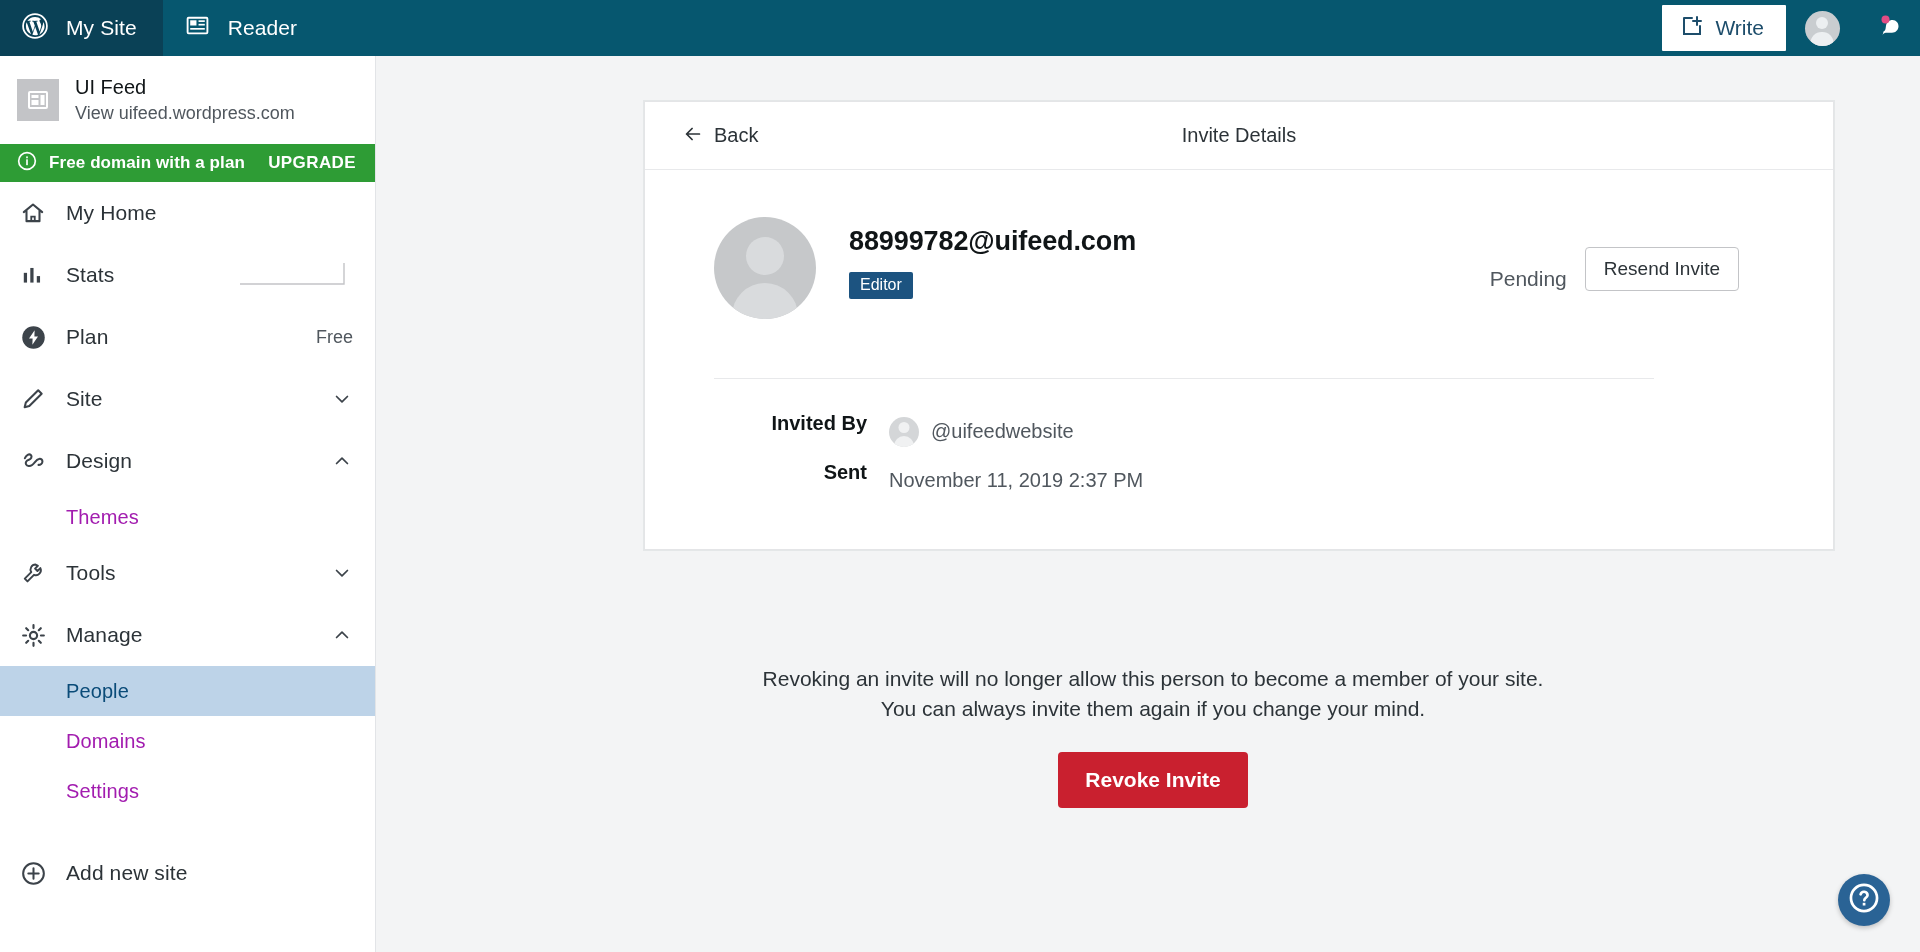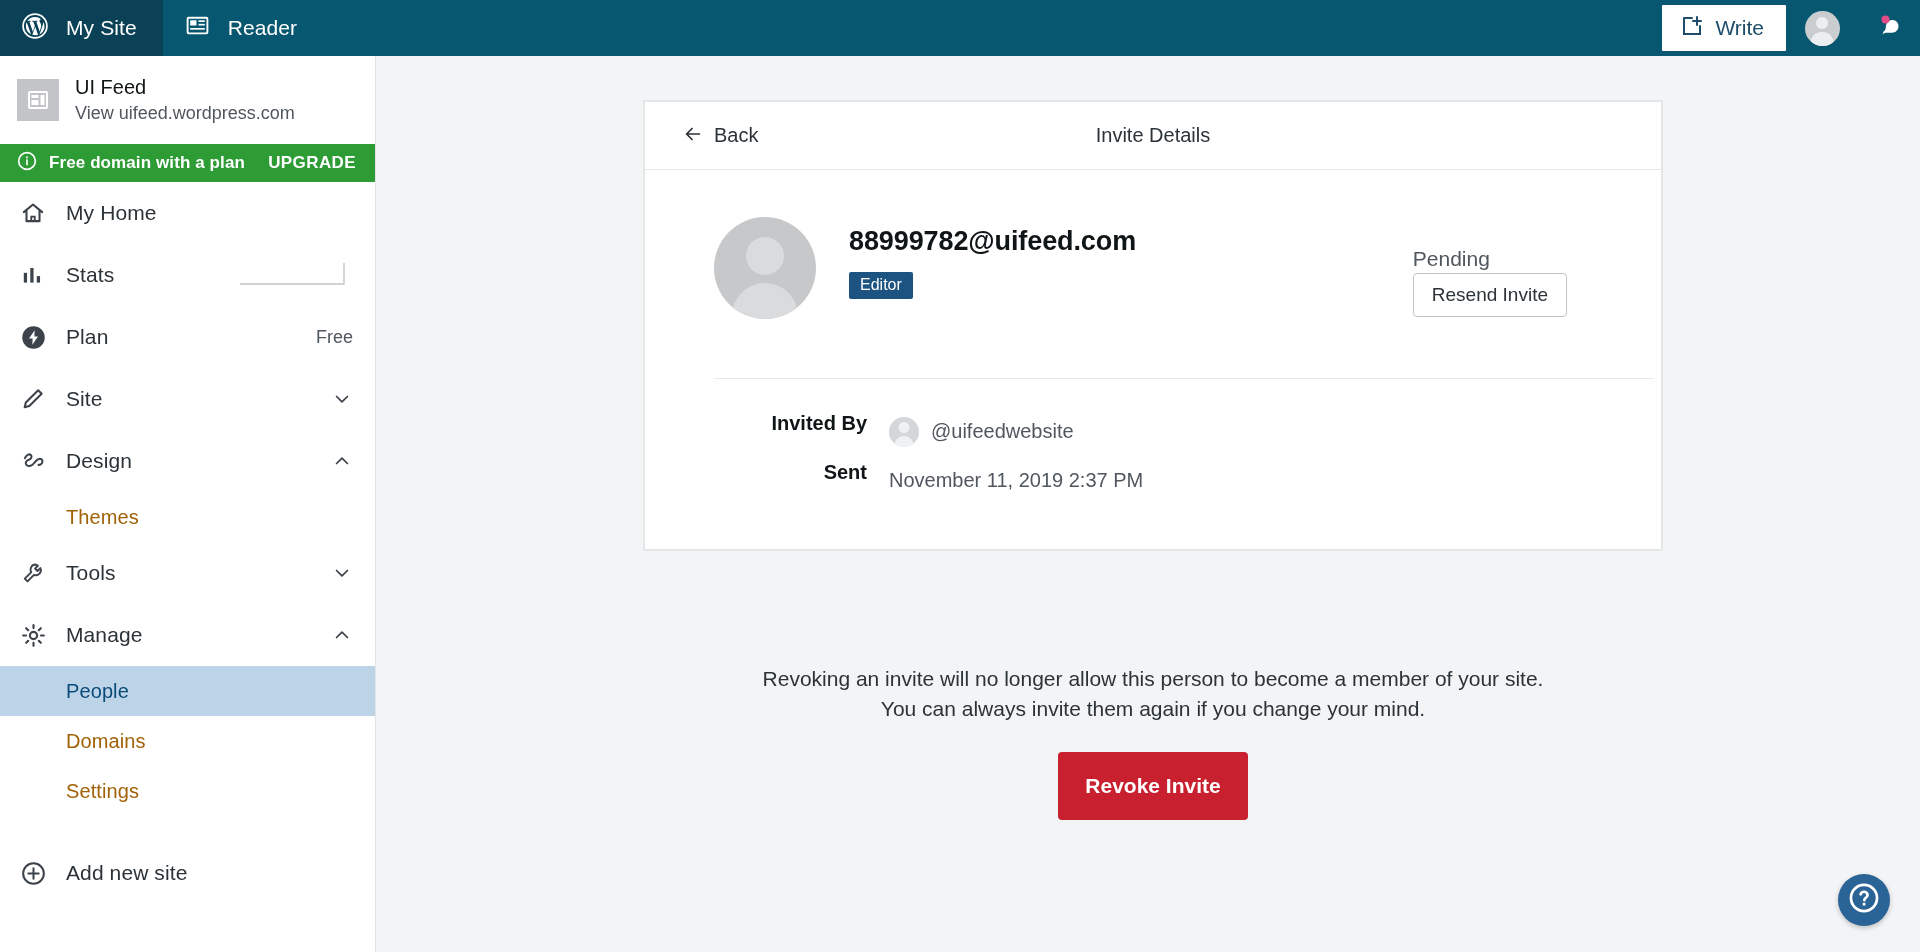--- a/index.html
+++ b/index.html
@@ -98,35 +98,35 @@
   }
   .ni-label { font-size: 21px; color: #2c3338; flex: 1; letter-spacing: .1px;}
   .ni-right { font-size: 18px; color: #50575e; }
   .ni-chevron { width: 22px; height: 22px; display:flex; align-items:center; justify-content:center;}
 
   .sub-item {
     display: flex; align-items: center;
     height: 50px; padding-left: 66px;
     cursor: pointer;
   }
-  .sub-item .si-label { font-size: 20px; color: #a16207; letter-spacing:.1px;}
+  .sub-item .si-label { font-size: 20px; color: #a21caf; letter-spacing:.1px;}
   .sub-item.selected { background: #bdd3e8; }
   .sub-item.selected .si-label { color: #0a4b78; }
 
   .nav-gap { height: 26px; }
 
   
   #main {
     position: absolute; top: 56px; left: 376px;
     width: 1544px; height: 896px;
     background: #f3f4f5; overflow: hidden;
   }
   #invite-card {
     position: absolute; left: 268px; top: 45px;
-    width: 1018px;
+    width: 1190px;
     background: #ffffff;
     border: 1px solid #e4e5e7;
     box-shadow: 0 0 0 1px rgba(200,205,210,.35);
   }
   #card-head {
     height: 68px; border-bottom: 1px solid #e8e9eb;
     display: flex; align-items: center; position: relative;
   }
   #back-button {
     display: flex; align-items: center; gap: 10px;
@@ -159,22 +159,22 @@
   #invitee-email {
     font-size: 27px; font-weight: bold; color: #101517;
     letter-spacing: -.1px;
   }
   #role-badge {
     display: inline-block; margin-top: 15px;
     background: #1c5380; color: #ffffff;
     font-size: 16px; padding: 4px 11px 5px 11px; border-radius: 2px;
   }
   #status-block {
-    display: flex; align-items: flex-start; gap: 2px;
-    padding-top: 30px; padding-right: 54px; flex-direction: column;
+    display: flex; align-items: flex-end; gap: 18px;
+    padding-top: 30px; padding-right: 54px;
   }
   #status-text { font-size: 21px; color: #50575e; }
   #resend-btn {
     background: #ffffff; border: 1px solid #c3c4c7;
     border-radius: 4px; height: 44px; padding: 0 18px;
     font-size: 19px; color: #2c3338; font-family: inherit;
     cursor: pointer;
   }
   #meta-divider {
     margin: 59px 0 0 29px; width: 940px; height: 1px; background: #e8e9eb;
@@ -210,21 +210,21 @@
 
   #revoke-section {
     position: absolute; left: 268px; top: 608px; width: 1018px;
     text-align: center;
   }
   .revoke-line { font-size: 21px; color: #2c3338; line-height: 1.45; }
   #revoke-btn {
     margin-top: 27px;
     background: #c9202f; color: #ffffff;
     border: none; border-radius: 4px;
-    height: 68px; padding: 0 27px;
+    height: 56px; padding: 0 27px;
     font-size: 21px; font-weight: bold; font-family: inherit;
     cursor: pointer;
   }
 
   #help-fab {
     position: absolute; right: 30px; bottom: 26px;
     width: 52px; height: 52px; border-radius: 50%;
     background: #2a6395; display:flex; align-items:center; justify-content:center;
     cursor: pointer; box-shadow: 0 2px 5px rgba(0,0,0,.22);
   }

